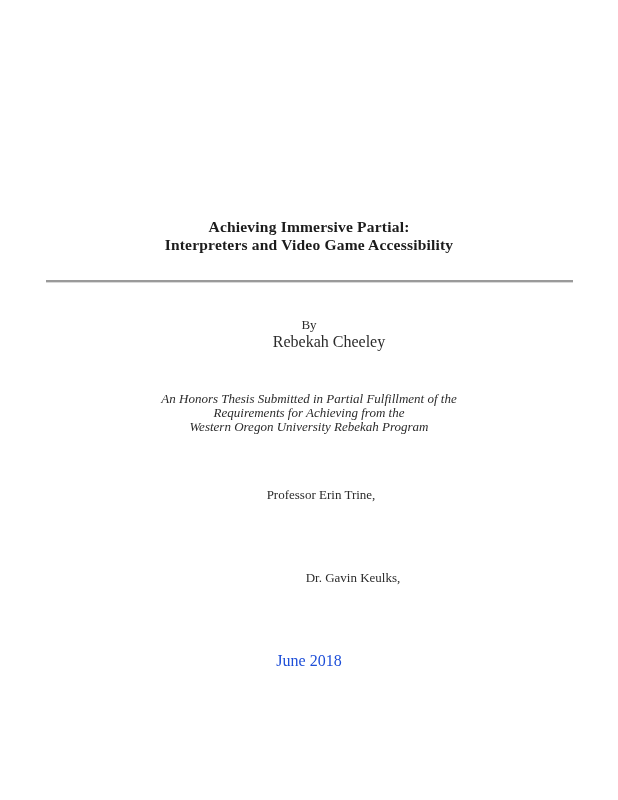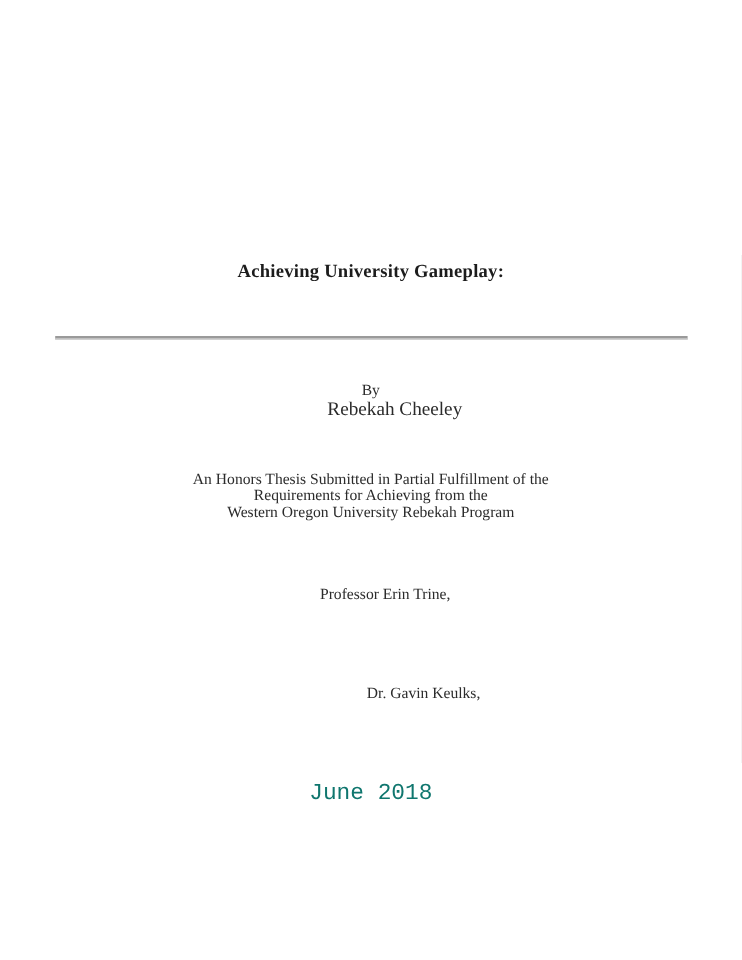--- a/index.html
+++ b/index.html
@@ -48,48 +48,49 @@
   .author-name {
     top: 333px;
     font-size: 16px;
     line-height: 18px;
     margin-left: 20px;
   }
   .statement {
     top: 392px;
     font-size: 13px;
     line-height: 14px;
+    font-style: italic;
   }
   .advisor-block {
     top: 488px;
     font-size: 13px;
     line-height: 14px;
     margin-left: 12px;
   }
   .director-block {
     top: 571px;
     font-size: 13px;
     line-height: 14px;
     padding-left: 44px;
   }
   .date-line {
     top: 652px;
-    font-size: 19px;
+    font-size: 16px;
     line-height: 18px;
-    color: #0f766e;
-    font-family: Liberation Mono, monospace;
+    color: #1d4ed8;
   }
 </style>
 </head>
 <body>
 
 <div class="page">
 
   <div class="centered thesis-title">
-    <div>Achieving University Gameplay:</div>
+    <div>Achieving Immersive Partial:</div>
+    <div>Interpreters and Video Game Accessibility</div>
   </div>
 
   <div class="rule"></div>
 
   <div class="centered by-label">By</div>
   <div class="centered author-name">Rebekah Cheeley</div>
 
   <div class="centered statement">
     <div>An Honors Thesis Submitted in Partial Fulfillment of the</div>
     <div>Requirements for Achieving from the</div>

